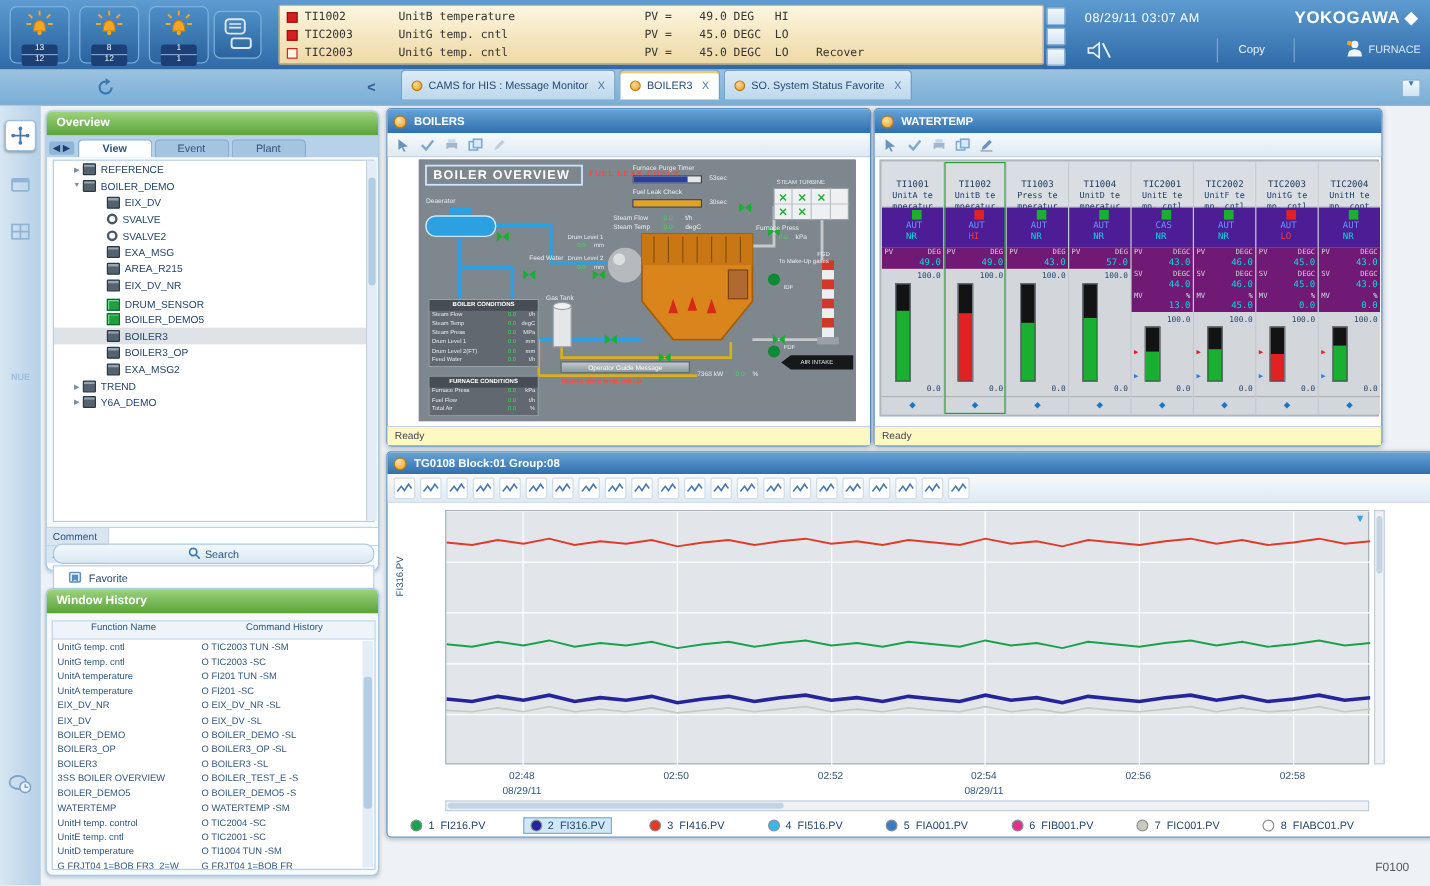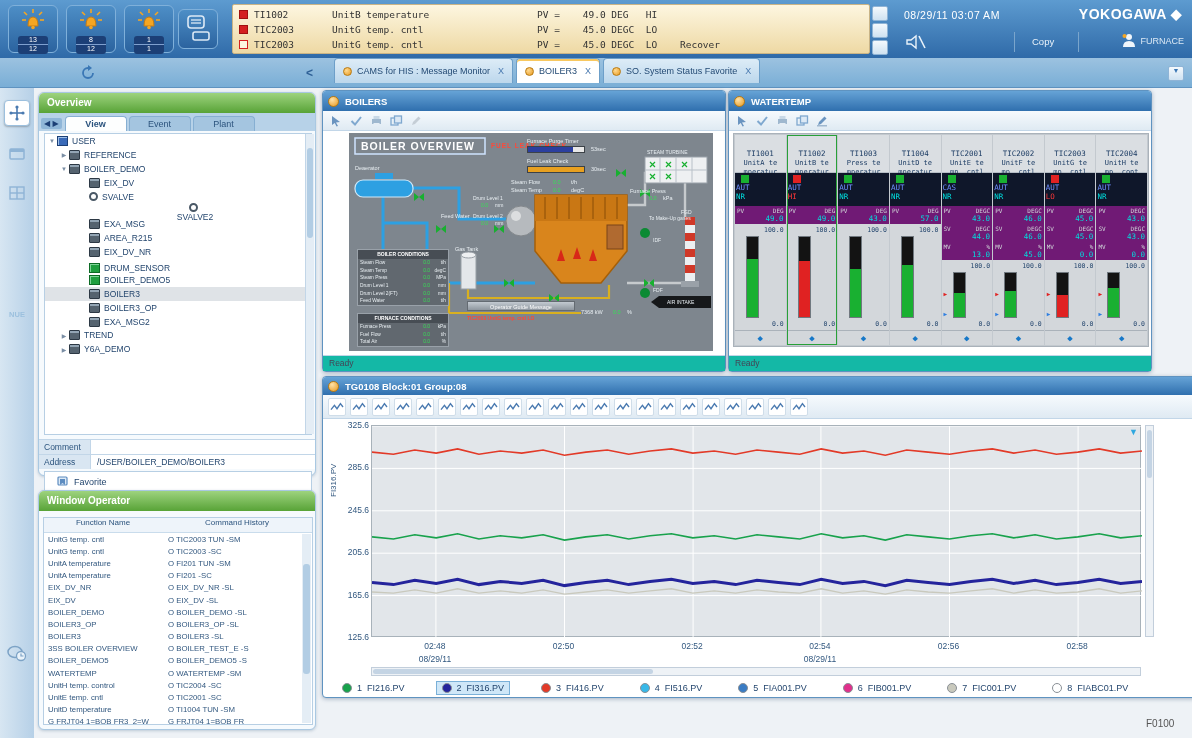--- a/index.html
+++ b/index.html
@@ -69,21 +69,21 @@
 .hf{width:118px;padding-left:4px;overflow:hidden;white-space:nowrap}
 .hc{flex:1;padding-left:6px;overflow:hidden;white-space:nowrap}
 #histscroll{right:1px;top:16px;width:9px;bottom:1px;background:#e4edf5}
 #histscroll .thumb{margin:30px 1px;height:110px;background:#b2cde4;border-radius:3px}
 
 .win{background:#fff;border:1px solid #5f93c0;border-radius:4px;box-shadow:0 1px 4px rgba(30,60,100,.35)}
 .titlebar{height:20px;background:linear-gradient(#66a3d6,#2f6fae);border-radius:3px 3px 0 0;display:flex;align-items:center;gap:6px;padding-left:5px;color:#fff;font-size:9.5px;font-weight:bold}
 .tball{width:11px;height:11px;border-radius:50%;background:radial-gradient(circle at 35% 30%,#ffe2a8,#e89a20);border:1px solid #b97a10}
 .toolbar{height:20px;background:linear-gradient(#f6fafd,#dfeaf3);border-bottom:1px solid #c2d6e8;display:flex;align-items:center;gap:4px;padding-left:5px}
 .tbi{width:16px;height:16px;display:flex;align-items:center;justify-content:center;cursor:pointer}
-.statusbar{position:absolute;left:0;bottom:0;right:0;height:16px;background:#14b8a6;border-top:1px solid #c2d6e8;font-size:8.5px;color:#445;padding:2px 0 4px 6px}
+.statusbar{position:absolute;left:0;bottom:0;right:0;height:16px;background:#fef9c3;border-top:1px solid #c2d6e8;font-size:8.5px;color:#445;padding:2px 0 4px 6px}
 
 #boilwin{left:322px;top:90px;width:404px;height:282px}
 #boilcanvas{left:26px;top:42px;width:364px;height:218px;background:#4c1d95;overflow:hidden}
 .bl{position:absolute;font-size:5.5px;color:#e8eef2;white-space:nowrap}
 .bgreen{color:#35e055}
 .bred{color:#ff4838;font-weight:bold}
 .btimer{position:absolute;height:7px;background:#e8e8e8;border:1px solid #3c4248;width:58px}
 .btimer .tf{height:100%}
 .bpanel{position:absolute;width:92px;background:#61686f;border:1px solid #99a1a9}
 .bpanel .bph{height:9px;background:#474d54;color:#fff;font-size:5px;font-weight:bold;text-align:center;line-height:9px}
@@ -91,21 +91,21 @@
 .bprow .v{color:#35e055;margin-left:auto;width:16px;text-align:right}
 .bprow .u{width:16px;text-align:right}
 #ogmhdr{position:absolute;left:118px;top:168px;width:108px;height:10px;background:linear-gradient(#c3cad1,#8f979f);color:#fff;font-size:5.5px;text-align:center;line-height:10px;border:1px solid #646b72}
 
 #wtwin{left:728px;top:90px;width:424px;height:282px}
 #fparea{left:4px;top:42px;width:416px;height:214px;background:#c3c9cf;display:flex;gap:1px;padding:1px;border:1px solid #aab2ba}
 .fp{width:51px;display:flex;flex-direction:column;background:#d3d7db;font-family:"DejaVu Sans Mono",monospace;cursor:pointer}
 .fp.sel{outline:1px solid #28a038;outline-offset:-1px}
 .fp-h{height:38px;background:#dadee2;color:#1c3c64;font-size:7px;text-align:center;line-height:1.3;padding-top:14px;border-bottom:1px solid #b6bec6}
 .fp-tag{font-size:7.5px}
-.fp-mode{height:33px;background:#0f172a;padding:2px 1px}
+.fp-mode{height:33px;background:#4c1d95;padding:2px 20px}
 .fp-sq{display:block;width:8px;height:8px;margin-left:5px}
 .sqg{background:#19b031}.sqr{background:#e02222}
 .fp-m{color:#6f8fff;font-size:7.5px}
 .fp-a{font-size:7.5px}
 .c-cyan{color:#00dede}.c-red{color:#ff3838}
 .fp-vals{background:#701a75}
 .fp-g{padding:1px 2px}
 .fp-g .l1{display:flex;justify-content:space-between;color:#cfd4d8;font-size:6px}
 .fp-g .l2{color:#00dede;text-align:right;font-size:7.5px}
 .fp-bar{flex:1;position:relative}
@@ -326,46 +326,41 @@
     <div style="display:flex;gap:2px">
 
     <div class="ovtab active"><span>View</span></div>
         <div class="ovtab"><span>Event</span></div>
         <div class="ovtab"><span>Plant</span></div>
       </div>
   </div>
   <div id="tree" class="ab">
     <div>
 
-    <div class="trow" style="padding-left: 2px;">
-          <span class="tarrow">▼</span>
-          <span class="ticon icon-mon"></span>
-          <span>USER</span>
-        </div>
         <div class="trow" style="padding-left: 14px;">
           <span class="tarrow">▶</span>
           <span class="ticon icon-win"></span>
           <span>REFERENCE</span>
         </div>
         <div class="trow" style="padding-left: 14px;">
           <span class="tarrow">▼</span>
           <span class="ticon icon-win"></span>
           <span>BOILER_DEMO</span>
         </div>
         <div class="trow" style="padding-left: 34px;">
           <span class="tarrow"></span>
           <span class="ticon icon-win"></span>
           <span>EIX_DV</span>
         </div>
         <div class="trow" style="padding-left: 34px;">
           <span class="tarrow"></span>
           <span class="ticon icon-valve"></span>
           <span>SVALVE</span>
         </div>
-        <div class="trow" style="padding-left: 34px; flex-direction: column;">
+        <div class="trow" style="padding-left: 34px;">
           <span class="tarrow"></span>
           <span class="ticon icon-valve"></span>
           <span>SVALVE2</span>
         </div>
         <div class="trow" style="padding-left: 34px;">
           <span class="tarrow"></span>
           <span class="ticon icon-win"></span>
           <span>EXA_MSG</span>
         </div>
         <div class="trow" style="padding-left: 34px;">
@@ -430,24 +425,30 @@
   </div>
   <div id="favbox" class="ab" style="top:378px;height:62px">
     <div id="favrow">
       <svg width="12" height="12" viewBox="0 0 12 12">
         <rect x="1" y="1" width="9" height="8" rx="1" fill="#dce9f5" stroke="#5d8cc0" stroke-width="1.2"></rect>
         <path d="M3 9 L3 3 L8 3 L8 9 L5.5 7 Z" fill="#5d8cc0"></path>
       </svg>
       <span>Favorite</span>
     </div>
   </div>
+  <div id="searchbar" class="ab">
+    <svg width="10" height="10" viewBox="0 0 10 10" style="vertical-align:-1px;margin-right:4px">
+      <circle cx="4" cy="4" r="3" fill="none" stroke="#3a77b5" stroke-width="1.4"></circle>
+      <line x1="6.5" y1="6.5" x2="9.5" y2="9.5" stroke="#3a77b5" stroke-width="1.4"></line>
+    </svg><span>Search</span>
+  </div>
 </div>
 
 <div id="panelB" class="panel ab">
-  <div class="greenhdr">Window Operator</div>
+  <div class="greenhdr">Window History</div>
   <div id="histtable" class="ab">
     <div class="hhead">
       <div style="width:118px">Function Name</div>
       <div style="flex:1">Command History</div>
     </div>
     <div>
 
     <div class="hrow">
           <span class="hf">UnitG temp. cntl</span>
           <span class="hc">O TIC2003 TUN -SM</span>
@@ -1205,28 +1206,20 @@
           <path d="M1 10 L5 5 L8 9 L12 3 L15 7" fill="none" stroke="#4a7ab0" stroke-width="1.6"></path>
         </svg>
       </span>
       <span class="tbi" style="width:18px;height:18px;border:1px solid #cfdde9;border-radius:2px;background:#fff">
         <svg width="14" height="12" viewBox="0 0 16 14">
           <path d="M1 10 L5 5 L8 9 L12 3 L15 7" fill="none" stroke="#4a7ab0" stroke-width="1.6"></path>
         </svg>
       </span>
     </div>
   <div id="ylab" class="ab">FI316.PV</div>
-  <div class="ab" id="ytcol" style="left:8px;top:48px;width:38px;height:212px">
-      <div class="ytick" style="top: -5px;">325.6</div>
-      <div class="ytick" style="top: 37.4px;">285.6</div>
-      <div class="ytick" style="top: 79.8px;">245.6</div>
-      <div class="ytick" style="top: 122.2px;">205.6</div>
-      <div class="ytick" style="top: 164.6px;">165.6</div>
-      <div class="ytick" style="top: 207px;">125.6</div>
-    </div>
   <div id="plotwrap" class="ab">
     <svg id="plot-svg" width="770" height="212">
         <line x1="0" x2="770" y1="0" y2="0" stroke="#ffffff" stroke-width="1"></line>
         <line x1="0" x2="770" y1="42.4" y2="42.4" stroke="#ffffff" stroke-width="1"></line>
         <line x1="0" x2="770" y1="84.80000000000001" y2="84.80000000000001" stroke="#ffffff" stroke-width="1"></line>
         <line x1="0" x2="770" y1="127.20000000000002" y2="127.20000000000002" stroke="#ffffff" stroke-width="1"></line>
         <line x1="0" x2="770" y1="169.60000000000002" y2="169.60000000000002" stroke="#ffffff" stroke-width="1"></line>
         <line x1="0" x2="770" y1="212" y2="212" stroke="#ffffff" stroke-width="1"></line>
         <line x1="63.910000000000004" x2="63.910000000000004" y1="0" y2="212" stroke="#ffffff" stroke-width="1"></line>
         <line x1="192.5" x2="192.5" y1="0" y2="212" stroke="#ffffff" stroke-width="1"></line>

